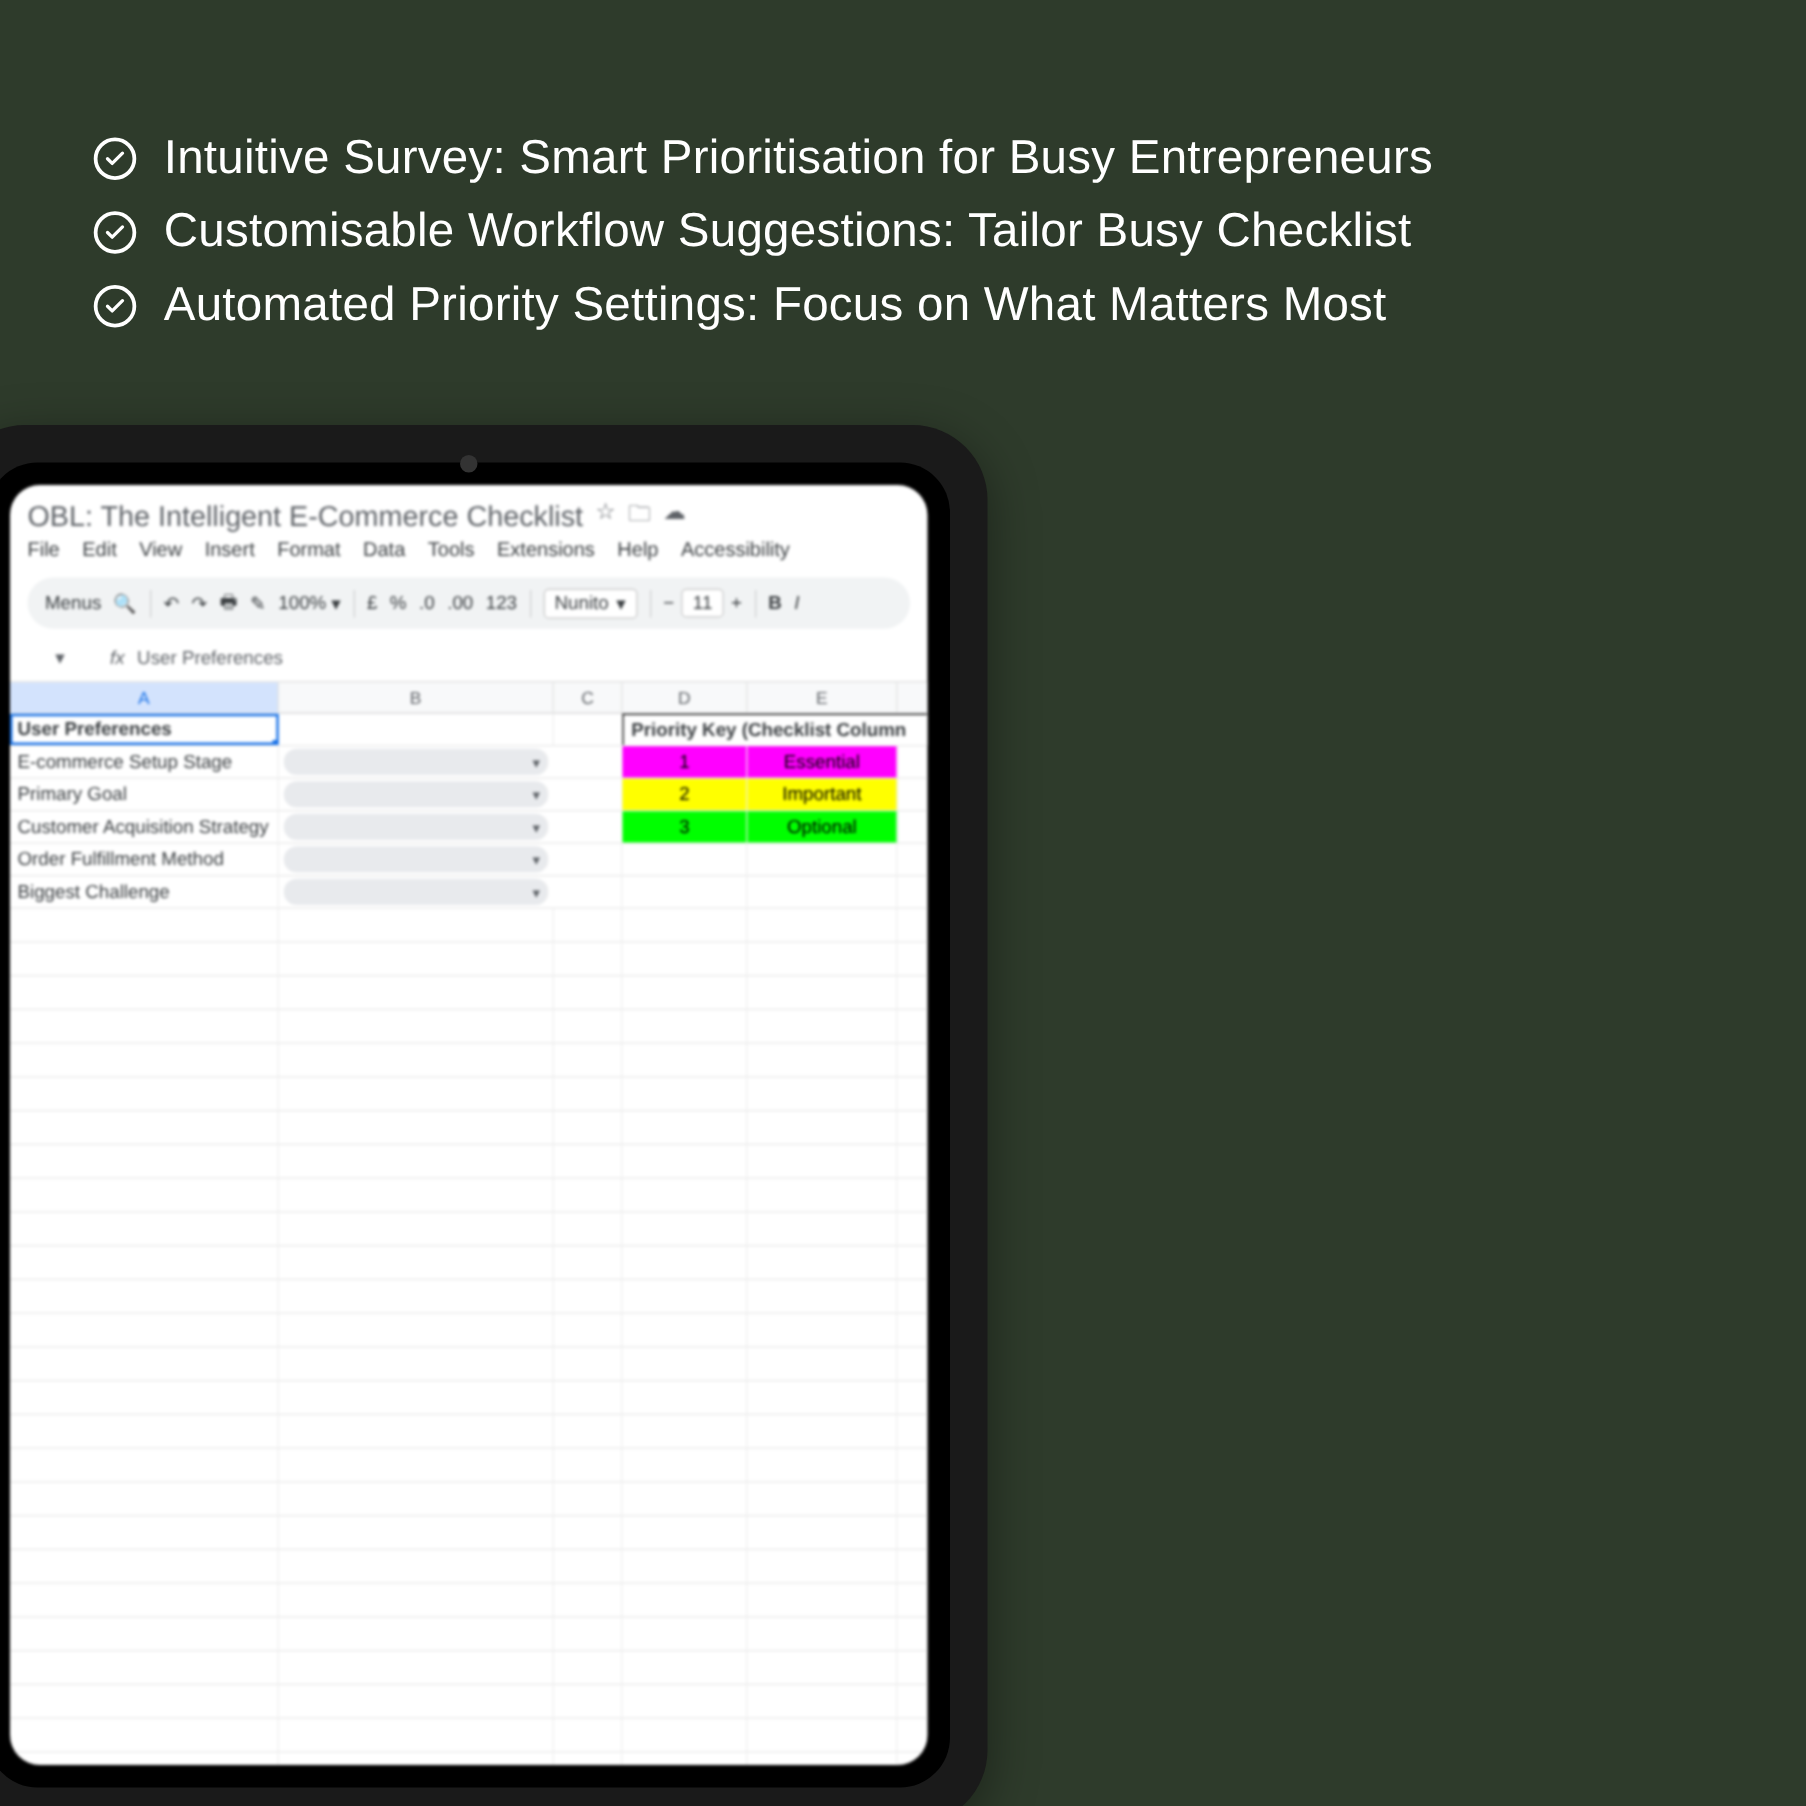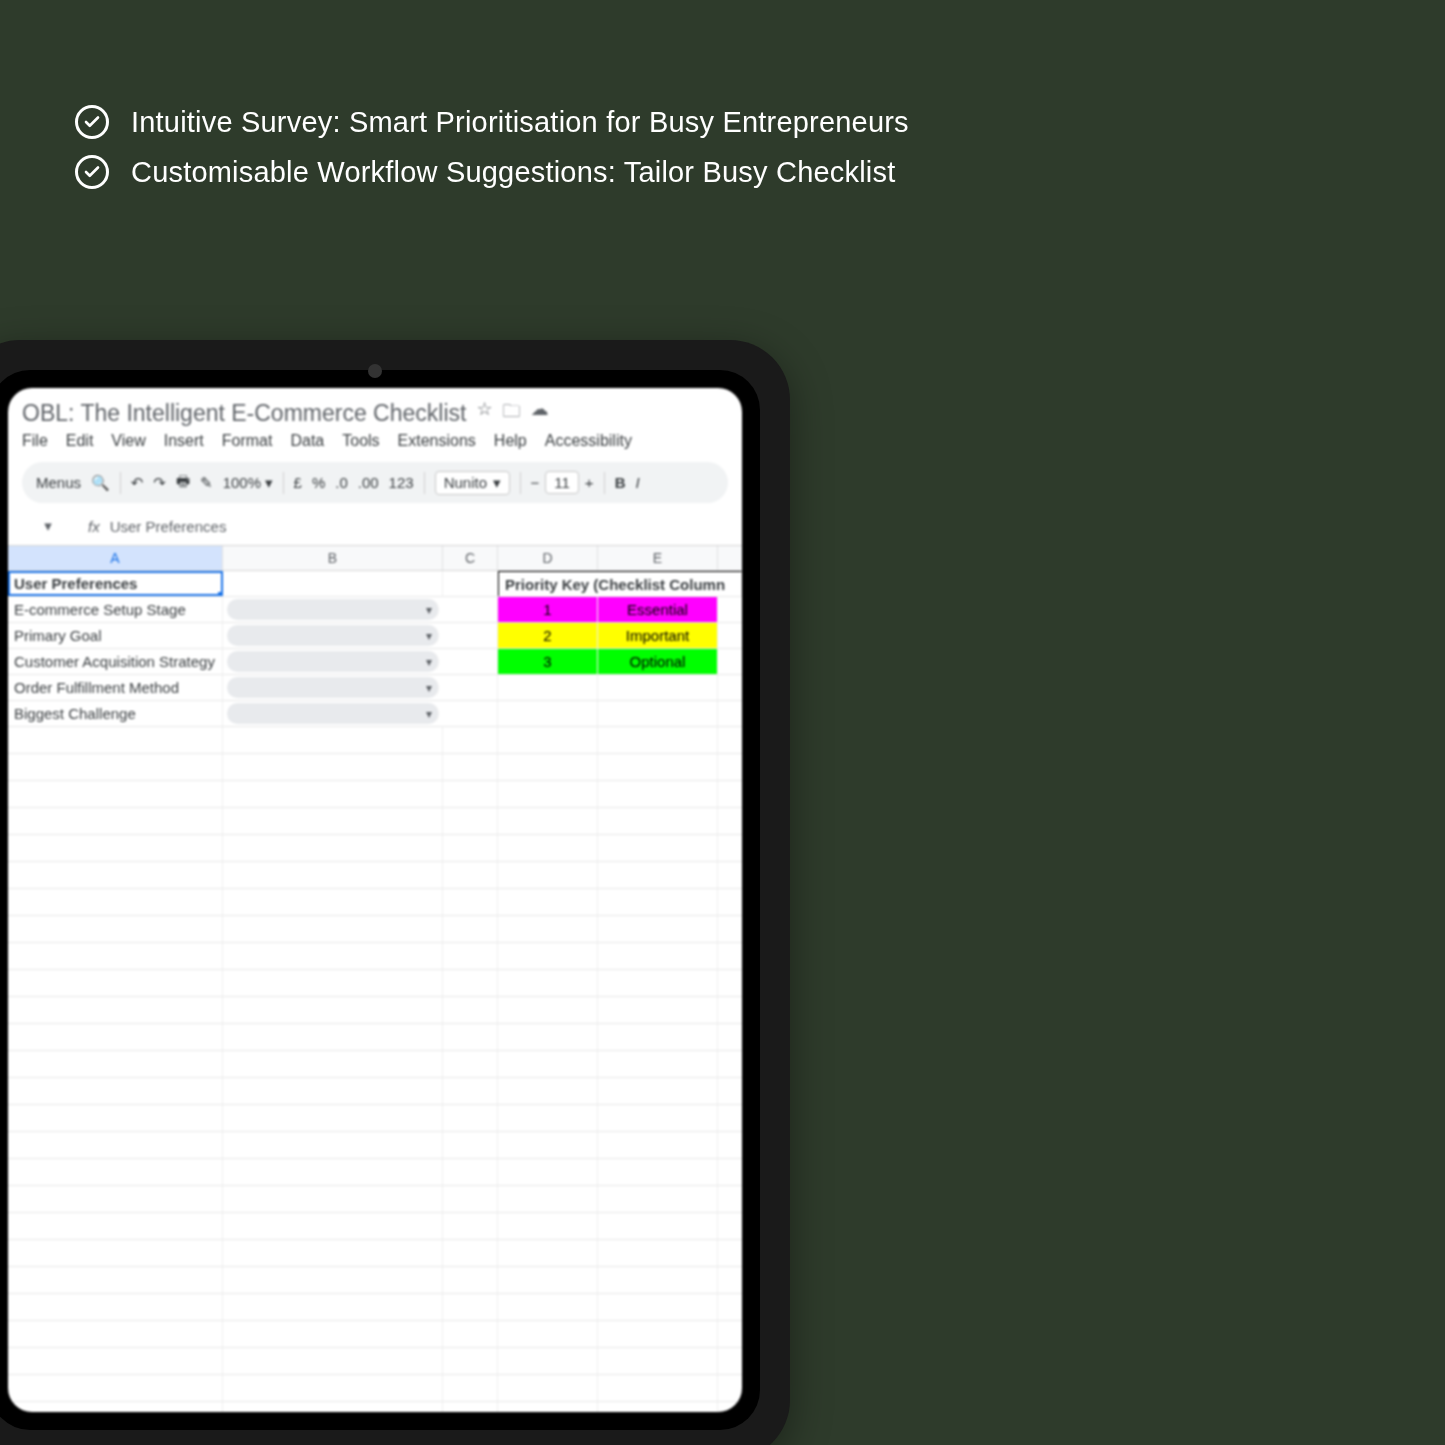--- a/index.html
+++ b/index.html
@@ -31,21 +31,21 @@
     border: 3px solid #fff;
     border-radius: 50%;
     display: flex;
     align-items: center;
     justify-content: center;
     flex-shrink: 0;
   }
   .check-circle svg { width: 18px; height: 18px; }
   .feature-text {
     color: #fff;
-    font-size: 29px;
+    font-size: 38px;
     font-weight: 500;
     letter-spacing: 0.2px;
   }
 
   
   .tablet {
     position: absolute;
     top: 340px;
     left: -40px;
     width: 830px;
@@ -263,20 +263,28 @@
     </span>
     <span class="feature-text">Intuitive Survey: Smart Prioritisation for Busy Entrepreneurs</span>
   </div>
   <div class="feature-row">
     <span class="check-circle">
       <svg viewBox="0 0 24 24" fill="none" stroke="#fff" stroke-width="3.5" stroke-linecap="round" stroke-linejoin="round">
           <polyline points="4 12 9 17 20 6"></polyline>
         </svg>
     </span>
     <span class="feature-text">Customisable Workflow Suggestions: Tailor Busy Checklist</span>
+  </div>
+  <div class="feature-row">
+    <span class="check-circle">
+      <svg viewBox="0 0 24 24" fill="none" stroke="#fff" stroke-width="3.5" stroke-linecap="round" stroke-linejoin="round">
+          <polyline points="4 12 9 17 20 6"></polyline>
+        </svg>
+    </span>
+    <span class="feature-text">Automated Priority Settings: Focus on What Matters Most</span>
   </div>
 </div>
 
 <div class="tablet">
   <div class="tablet-inner">
     <div class="camera"></div>
     <div class="screen">
       <div class="sheets">
 
         <div class="doc-title-row">

